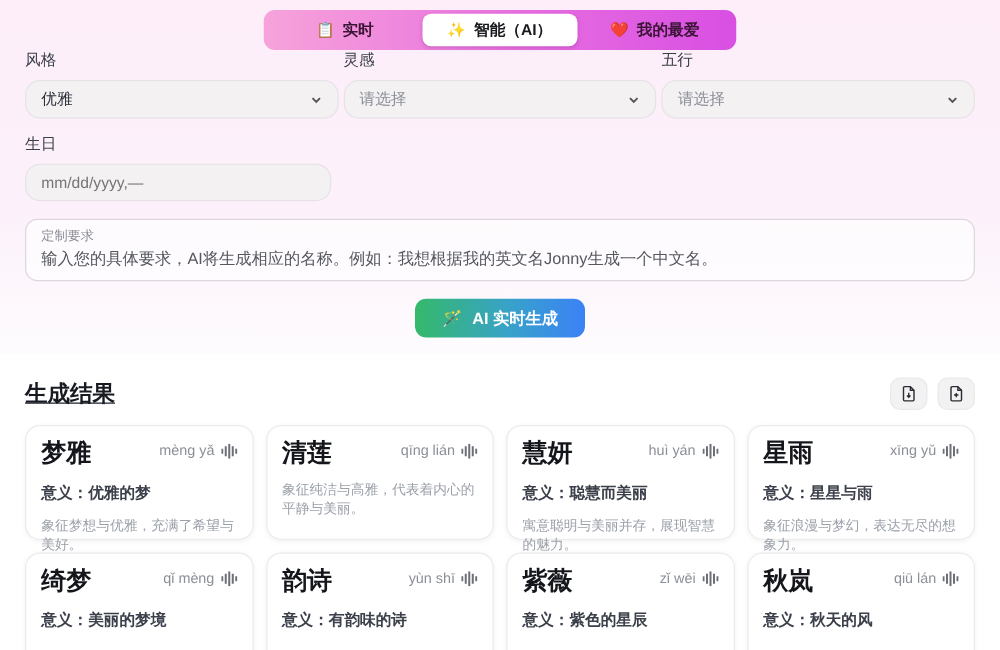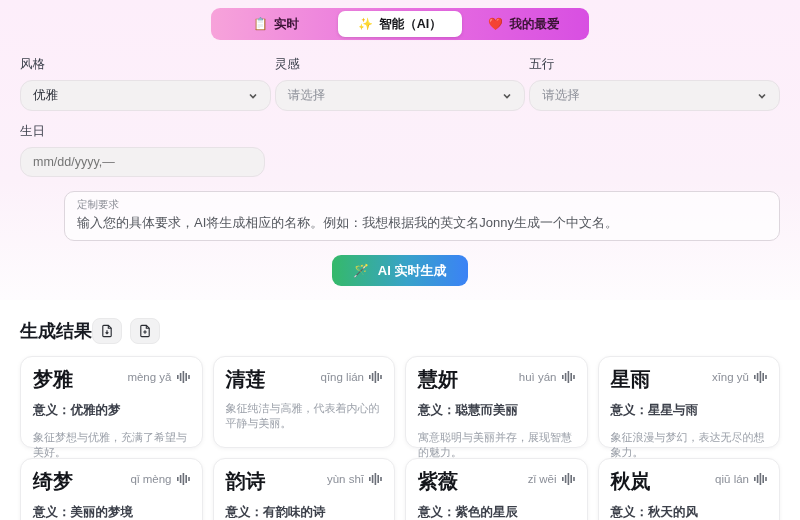--- a/index.html
+++ b/index.html
@@ -42,21 +42,20 @@
     background: #ffffff;
     color: #17181c;
     box-shadow: 0 1px 3px rgba(120, 30, 120, 0.25);
   }
   .tab .ticon { font-size: 12px; line-height: 1; }
   
   .form-row3 {
     display: grid;
     grid-template-columns: 1fr 1fr 1fr;
     column-gap: 4px;
-    margin-top: 16px;
   }
   .field-label {
     font-size: 12.5px;
     color: #3a3f4a;
     margin-bottom: 7px;
   }
   .select {
     height: 31px;
     background: #f3f1f2;
     border: 1px solid #e7e2e6;
@@ -85,21 +84,20 @@
     outline: none;
   }
   .textarea-box {
     margin-top: 14px;
     min-height: 48px;
     background: rgba(255, 255, 255, 0.65);
     border: 1px solid #ddd6dd;
     border-radius: 10px;
     padding: 6px 12px 8px 12px;
     cursor: text;
-    margin-left: 44px;
   }
   .textarea-box .ta-label { font-size: 10.5px; color: #8a8d95; }
   .textarea-box .ta-ph { font-size: 13px; color: #55585f; margin-top: 2px; }
   .gen-row { display: flex; justify-content: center; margin-top: 14px; }
   .gen-btn {
     display: inline-flex;
     align-items: center;
     gap: 8px;
     height: 31px;
     padding: 0 22px;
@@ -111,21 +109,23 @@
     font-weight: bold;
     cursor: pointer;
     font-family: "Liberation Sans", sans-serif;
   }
   .gen-btn .wand { font-size: 13px; }
   
   .results { padding: 12px 20px 0 20px; background: #ffffff; }
   .results-header {
     display: flex;
     align-items: center;
+    justify-content: space-between;
     margin-top: 6px;
+    text-decoration: underline;
   }
   .results-title { font-size: 18px; font-weight: bold; color: #171a21; }
   .export-group { display: flex; gap: 8px; }
   .icon-btn {
     width: 30px;
     height: 26px;
     background: #f2f2f3;
     border: 1px solid #e9e9ea;
     border-radius: 8px;
     display: flex;

